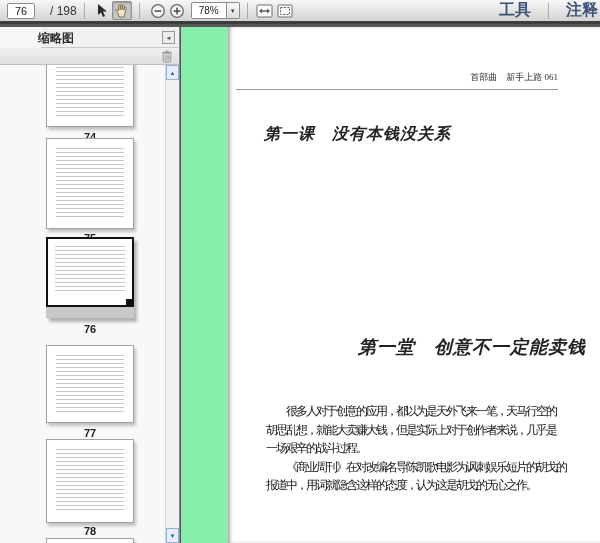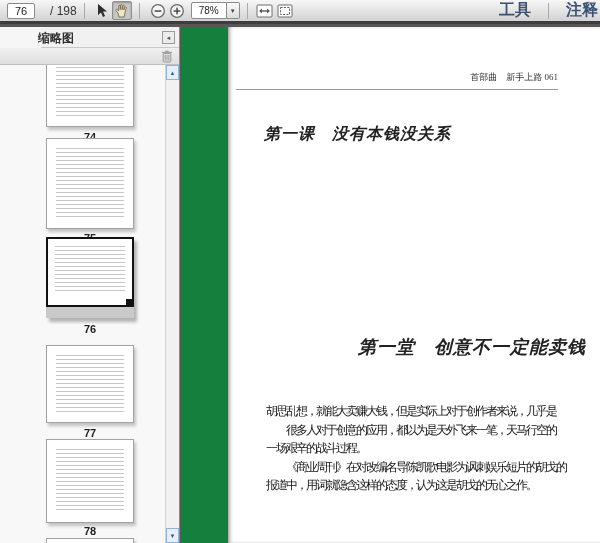--- a/index.html
+++ b/index.html
@@ -68,21 +68,21 @@
   .l74 { top:66px; } .l75 { top:167px; } .l76 { top:258px; }
   .l77 { top:362px; } .l78 { top:460px; }
   .vscroll { position:absolute; right:0; top:38px; width:14px; bottom:0; background:#f1f1f1;
              border-left:1px solid #d4d4d4; }
   .sb-btn { position:absolute; left:0; width:13px; height:15px; background:#e7eef8;
             border:1px solid #93b2d8; color:#2b5d9b; font-size:6px;
             display:flex; align-items:center; justify-content:center; }
   .sb-up { top:0; } .sb-down { bottom:0; }
 
   
-  .docpane { position:absolute; left:181px; top:27px; right:0; bottom:0; background:#15803d;padding-left:20px; }
+  .docpane { position:absolute; left:181px; top:27px; right:0; bottom:0; background:#86efac;padding-left:20px; }
   .page { position:absolute; left:47px; top:0; right:0; bottom:0; background:#fff;
           box-shadow:inset 3px 0 4px -2px rgba(0,0,0,.5);
           font-family:"Liberation Serif", serif; color:#1c1c1c; }
   .run-head { position:absolute; top:44px; right:42px; font-size:9px; letter-spacing:0;
               color:#333; white-space:nowrap; }
   .head-rule { position:absolute; top:62px; left:8px; right:42px; border-top:1px solid #9a9a9a; }
   .hand { font-style:italic; font-weight:bold; color:#222;
           font-family:"DejaVu Serif", serif; white-space:nowrap; }
   .title1 { position:absolute; top:97px; left:36px; font-size:16px; letter-spacing:1px; }
   .title2 { position:absolute; top:308px; left:90px; font-size:18px; letter-spacing:1px;margin-left:40px; }
@@ -230,22 +230,22 @@
 
       <div class="run-head">首部曲　新手上路 061</div>
       <div class="head-rule"></div>
 
       <div class="title1 hand">第一课　没有本钱没关系</div>
 
 
       <div class="title2 hand">第一堂　创意不一定能卖钱</div>
 
       <div class="bodyblock b2">
+        <div class="line indent">很多人对于创意的应用，都以为是天外飞来一笔，天马行空的</div>
         <div class="line">胡思乱想，就能大卖赚大钱，但是实际上对于创作者来说，几乎是</div>
-        <div class="line indent">很多人对于创意的应用，都以为是天外飞来一笔，天马行空的</div>
         <div class="line">一场艰辛的战斗过程。</div>
         <div class="line indent">《商业周刊》在对改编名导陈凯歌电影为讽刺娱乐短片的胡戈的</div>
         <div class="line">报道中，用词就隐含这样的态度，认为这是胡戈的无心之作。</div>
       </div>
 
     </div>
   </div>
 </div>
 
 </body></html>

